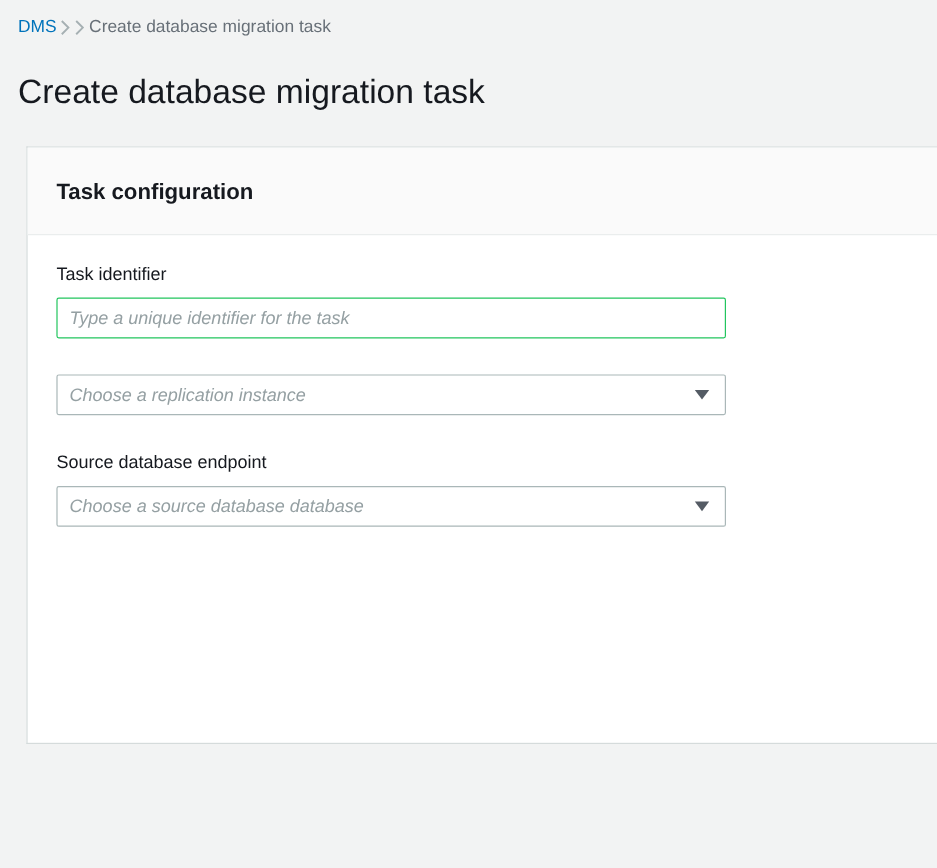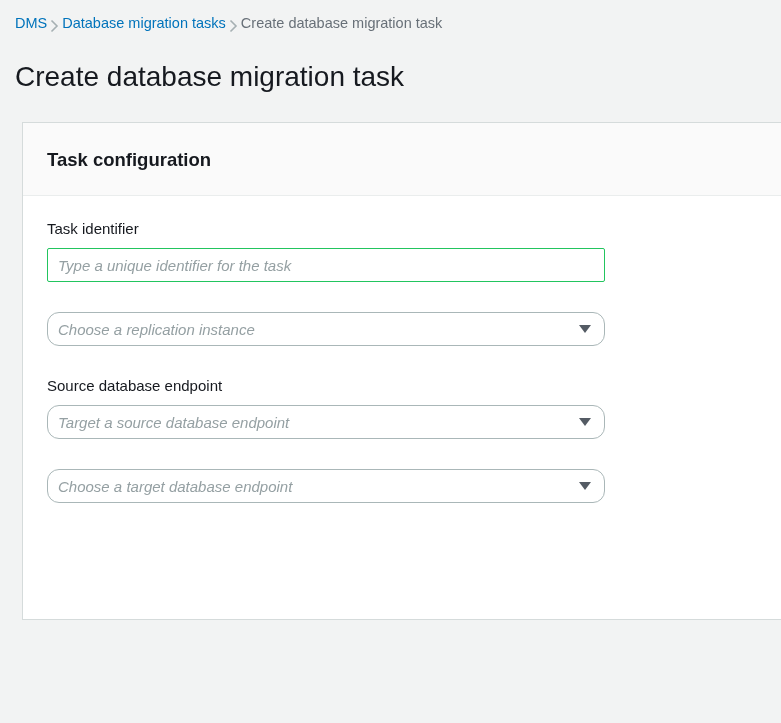--- a/index.html
+++ b/index.html
@@ -10,21 +10,21 @@
     height: 723px;
     background: #f2f3f3;
     font-family: "Liberation Sans", sans-serif;
     color: #16191f;
     overflow: hidden;
   }
 
   
   .breadcrumb {
     display: flex;
-    align-items: flex-end;
+    align-items: center;
     gap: 3px;
     padding: 13px 0 0 15px;
     font-size: 14.5px;
     line-height: 20px;
   }
   .crumb-link {
     color: #0073bb;
     text-decoration: none;
     cursor: pointer;
   }
@@ -100,21 +100,21 @@
   .text-input::placeholder {
     color: #95a0a3;
     font-style: italic;
     opacity: 1;
   }
 
   .select-box {
     width: 558px;
     height: 34px;
     border: 1px solid #aab7b8;
-    border-radius: 12px;
+    border-radius: 2px;
     background: #ffffff;
     padding: 0 13px 0 10px;
     display: flex;
     align-items: center;
     justify-content: space-between;
     cursor: pointer;
   }
   .select-text-placeholder {
     font-size: 15px;
     font-style: italic;
@@ -136,21 +136,20 @@
 </head>
 <body>
 
 <nav class="breadcrumb">
   <a class="crumb-link">DMS</a>
   <span class="crumb-sep">
     <svg width="9" height="14" viewBox="0 0 9 14">
         <path d="M1.5 1.5 L7 7 L1.5 12.5" fill="none" stroke="#a6b0b3" stroke-width="1.6"></path>
       </svg>
   </span>
-  <a class="crumb-link">Database migration tasks</a>
   <span class="crumb-sep">
     <svg width="9" height="14" viewBox="0 0 9 14">
         <path d="M1.5 1.5 L7 7 L1.5 12.5" fill="none" stroke="#a6b0b3" stroke-width="1.6"></path>
       </svg>
   </span>
   <span class="crumb-current">Create database migration task</span>
 </nav>
 
 <h1 class="page-title">Create database migration task</h1>
 
@@ -172,27 +171,23 @@
         <span class="select-text-placeholder">Choose a replication instance</span>
         <span class="caret-down"></span>
       </div>
     </div>
 
     <div class="field">
       <div class="field-label-row">
         <label class="field-label">Source database endpoint</label>
       </div>
       <div class="select-box">
-        <span class="select-text-placeholder">Target a source database endpoint</span>
+        <span class="select-text-placeholder">Choose a source database database</span>
         <span class="caret-down"></span>
       </div>
     </div>
 
     <div class="field">
-      <div class="select-box">
-        <span class="select-text-placeholder">Choose a target database endpoint</span>
-        <span class="caret-down"></span>
-      </div>
     </div>
 
 
   </div>
 </section>
 
 </body></html>

